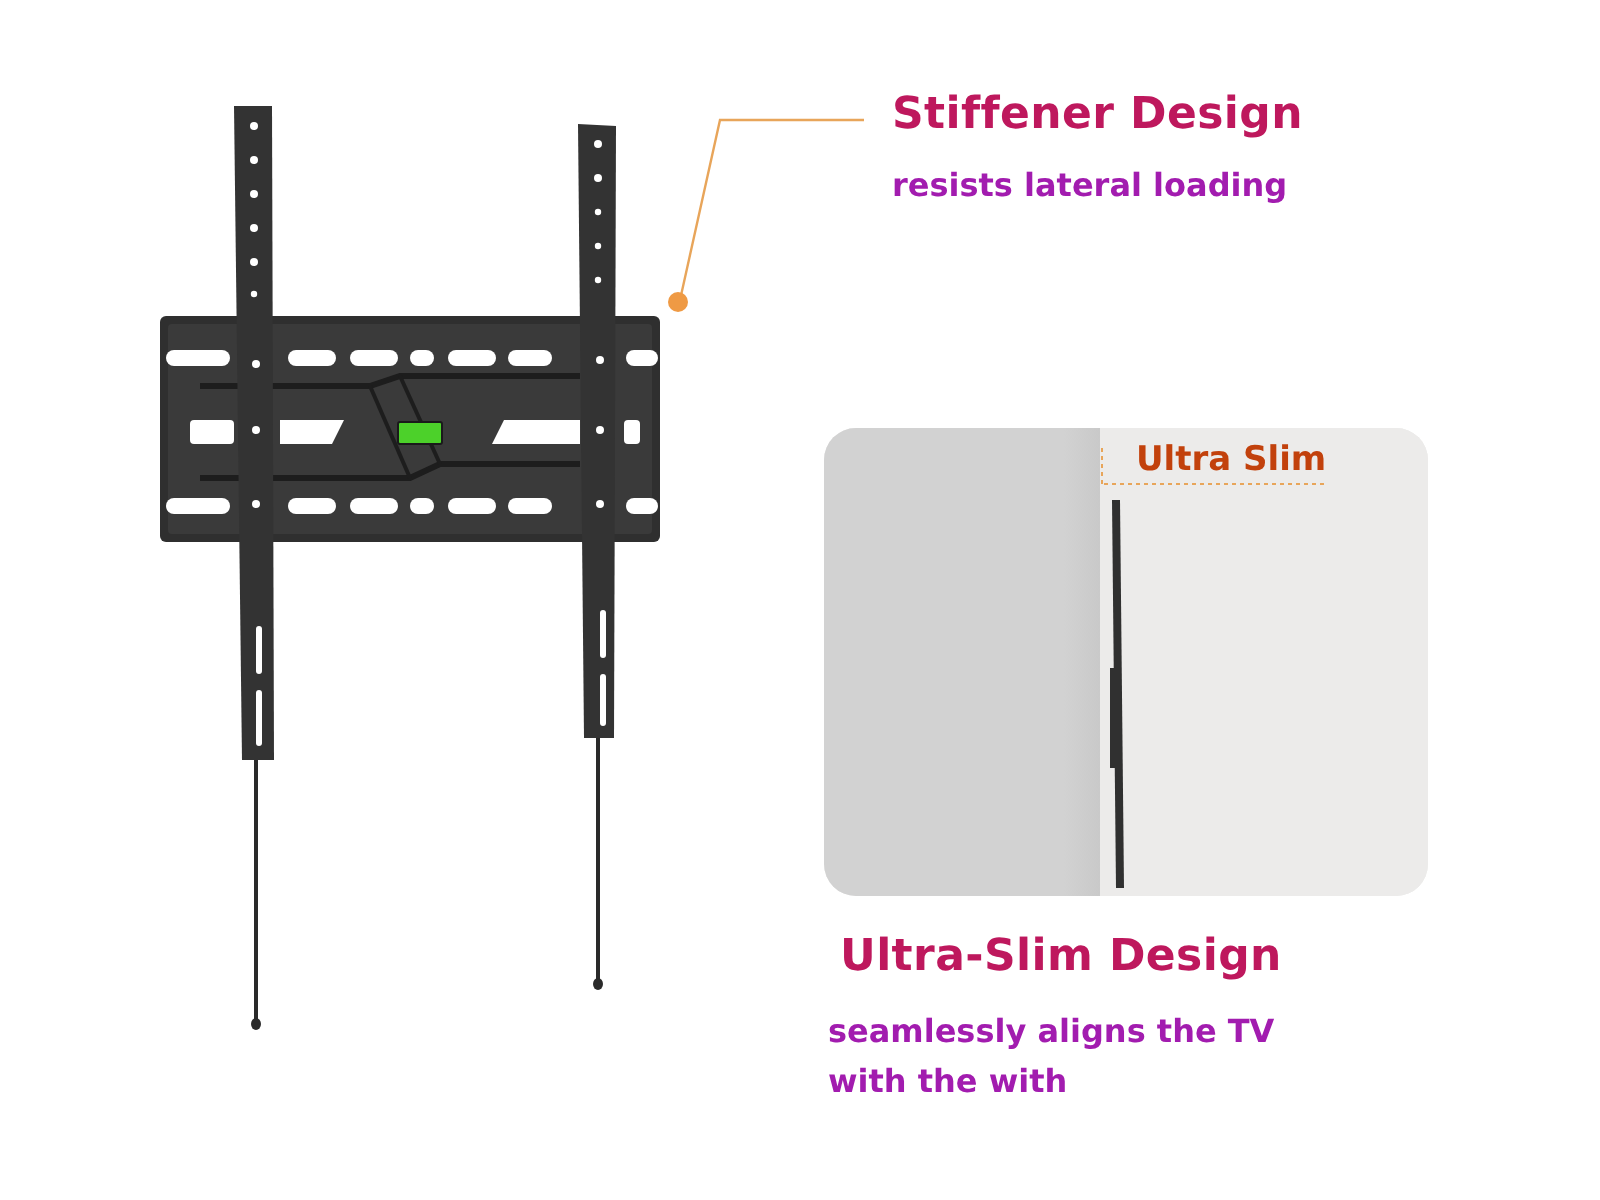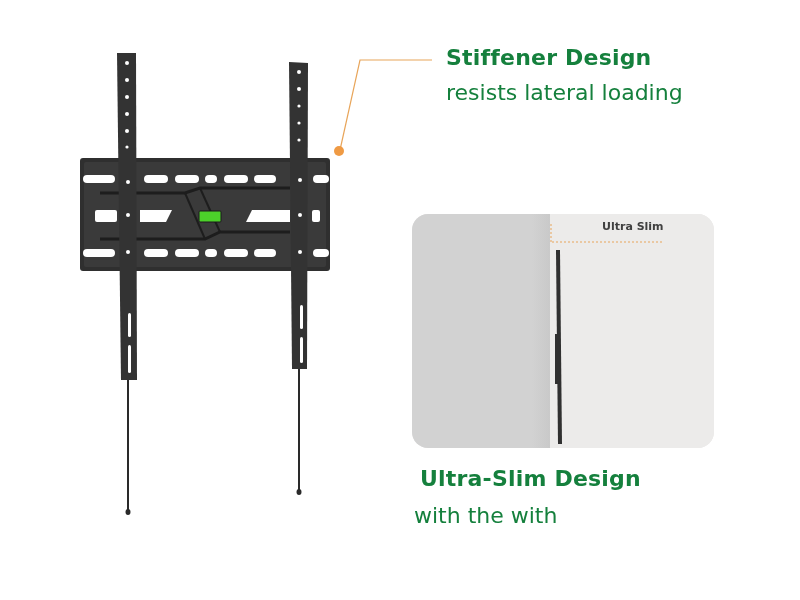--- a/index.html
+++ b/index.html
@@ -4,40 +4,40 @@
   <style>
     * { margin: 0; padding: 0; box-sizing: border-box; }
     html, body { width: 800px; height: 600px; background: #ffffff; overflow: hidden; }
     body { position: relative; font-family: "DejaVu Sans", sans-serif; }
 
     .mount-illustration { position: absolute; left: 0; top: 0; width: 400px; height: 600px; }
 
     .callout-line { position: absolute; left: 0; top: 0; width: 800px; height: 600px; pointer-events: none; }
 
     .feature-title {
-      position: absolute; color: #15803d; font-weight: bold; font-size: 22px; letter-spacing: 0.2px;
+      position: absolute; color: #be185d; font-weight: bold; font-size: 22px; letter-spacing: 0.2px;
     }
     .feature-sub {
-      position: absolute; color: #15803d; font-size: 22px; line-height: 25px;
+      position: absolute; color: #a21caf; font-size: 16px; line-height: 25px; font-weight: bold;
     }
 
     #stiffener-title { left: 446px; top: 45px; }
     #stiffener-sub { left: 446px; top: 80px; }
 
     .slim-panel {
       position: absolute; left: 412px; top: 214px; width: 302px; height: 234px;
       border-radius: 16px; overflow: hidden; background: #ecebea;
     }
     .slim-panel .wall { position: absolute; left: 0; top: 0; width: 138px; height: 100%; background: #d2d2d2; }
     .slim-panel .wall-gradient { position: absolute; left: 120px; top: 0; width: 20px; height: 100%;
       background: linear-gradient(to right, #d2d2d2, #c8c8c8); }
     .slim-panel .wall-face { position: absolute; left: 138px; top: 0; width: 164px; height: 100%; background: #ecebea; }
 
     .ultra-slim-label {
-      position: absolute; left: 568px; top: 220px; color: #404040; font-weight: bold; font-size: 11px; margin-left: 34px;
+      position: absolute; left: 568px; top: 220px; color: #c2410c; font-weight: bold; font-size: 17px;
     }
 
     #slim-title { left: 420px; top: 466px; }
     #slim-sub { left: 414px; top: 503px; }
   </style>
 </head>
 <body>
 
 <svg class="mount-illustration" viewBox="0 0 400 600" xmlns="http://www.w3.org/2000/svg">
 
@@ -130,14 +130,15 @@
     <line x1="139" y1="10" x2="139" y2="30" stroke="#e8a55a" stroke-width="1" stroke-dasharray="2,2"></line>
     <line x1="140" y1="28" x2="250" y2="28" stroke="#e8a55a" stroke-width="1" stroke-dasharray="2,2"></line>
     <polygon points="144,36 148,36 150,230 146,230" fill="#303030"></polygon>
     <rect x="143" y="120" width="3" height="50" fill="#303030"></rect>
   </svg>
 </div>
 <div class="ultra-slim-label">Ultra Slim</div>
 
 <div class="feature-title" id="slim-title">Ultra-Slim Design</div>
 <div class="feature-sub" id="slim-sub">
+  <div>seamlessly aligns the TV</div>
   <div>with the with</div>
 </div>
 
 </body></html>

